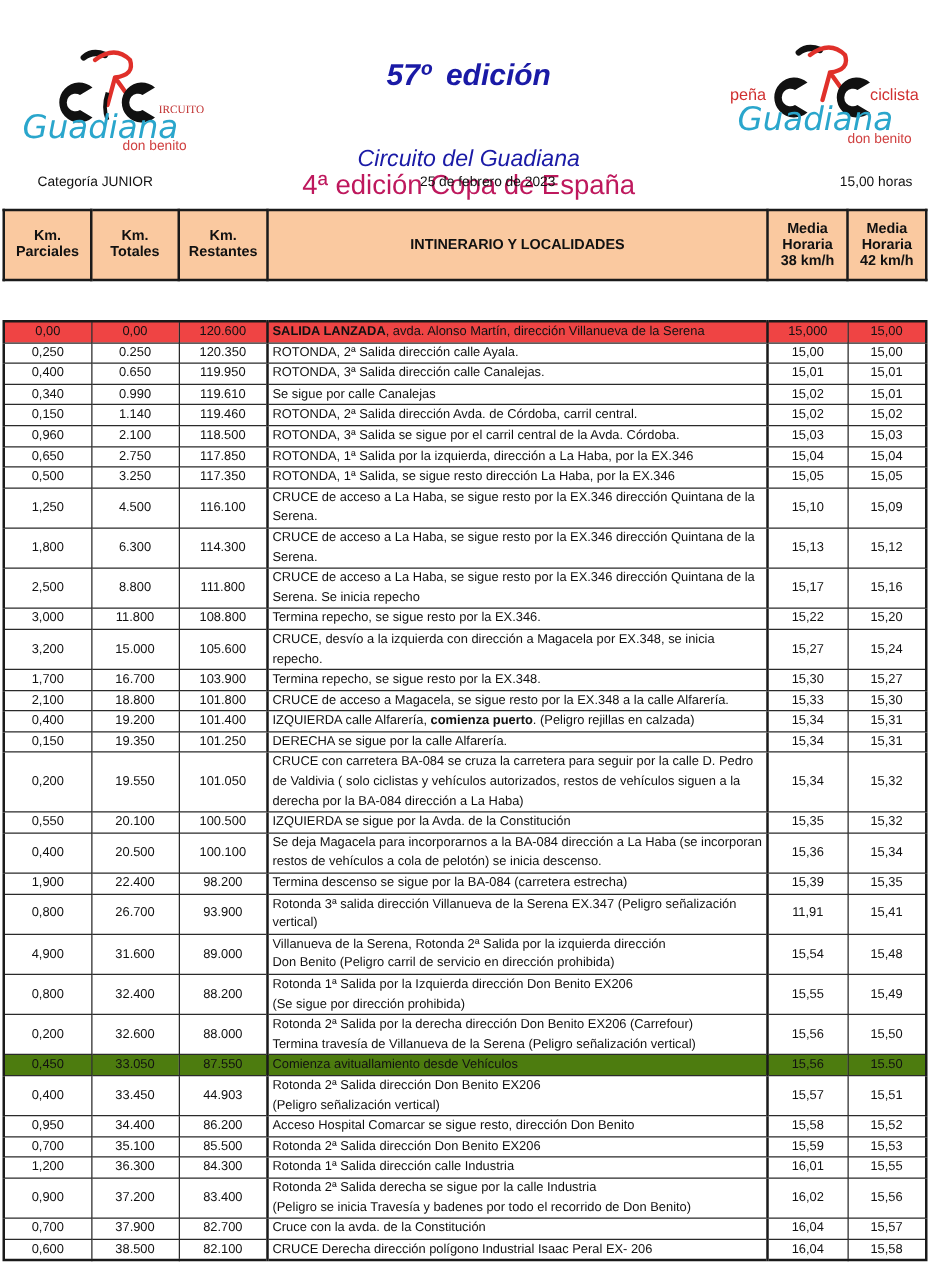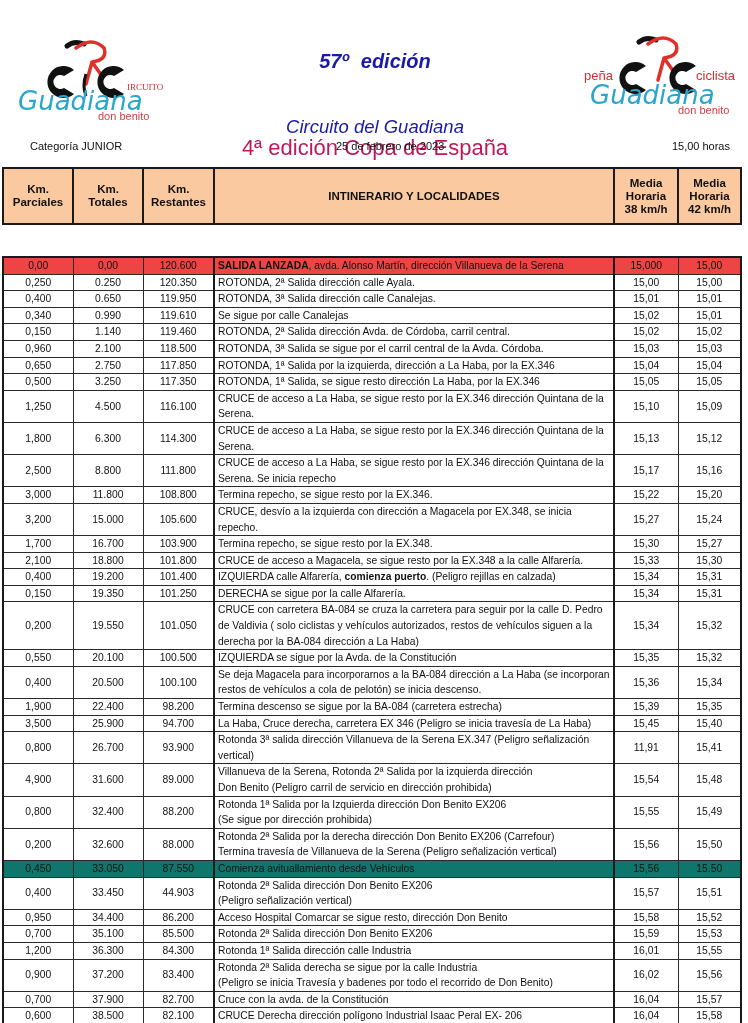--- a/index.html
+++ b/index.html
@@ -2,40 +2,40 @@
 <html><head>
 <meta charset="utf-8">
 <style>
   html, body { margin: 0; padding: 0; background: #ffffff; }
   body { width: 748px; height: 1023px; position: relative; overflow: hidden;
          font-family: "Liberation Sans", sans-serif; color: #111; }
   .logo { position: absolute; top: 34px; width: 170px; height: 90px; }
   .logo-left { left: 12px; }
   .logo-right { left: 574px; }
   .title-block { position: absolute; left: 230px; top: 50px; width: 290px; text-align: center; }
-  .t1 { color: #1a1aa6; font-size: 20px; font-weight: bold; font-style: italic; line-height: 22px; }
+  .t1 { color: #1a1aa6; font-size: 24px; font-weight: bold; font-style: italic; line-height: 22px; }
   .t1 .sp { display: inline-block; width: 12px; }
   .t2 { color: #1a1aa6; font-size: 18.5px; font-style: italic; line-height: 22px; margin-top: 44px; }
   .t3 { color: #be185d; font-size: 22px; line-height: 20px; }
   .info { position: absolute; top: 140px; font-size: 11px; }
   .info-cat { left: 30px; }
   .info-date { left: 336px; }
   .info-time { right: 18px; }
 
   table { border-collapse: collapse; position: absolute; left: 2px; table-layout: fixed; width: 738px; }
   .hdr { top: 167px; height: 56px; }
   .hdr td { background: #fac9a0; border: 2px solid #1a1a1a; font-weight: bold; font-size: 11.5px;
             text-align: center; vertical-align: middle; line-height: 13px; padding: 0; }
   .data { top: 256px; }
   .data td { border: 1px solid #2a2a2a; font-size: 10.3px; line-height: 15.6px; padding: 0 4px;
              vertical-align: middle; white-space: nowrap; }
   .data td.num { text-align: center; }
   .data td.desc { text-align: left; white-space: normal; padding: 0 3px; }
   .data tr.green td { background: #ef4444; }
-  .data tr.yellow td { background: #0f766e; }
+  .data tr.yellow td { background: #4d7c0f; }
   .data { border: 2px solid #1a1a1a; }
   .data td.c1 { border-left: 2px solid #1a1a1a; }
   .data td.c3, .data td.c4 { border-right: 2px solid #1a1a1a; }
   .data td.c6 { border-right: 2px solid #1a1a1a; }
   col.w1 { width: 70px; } col.w2 { width: 70px; } col.w3 { width: 71px; }
   col.w4 { width: 400px; } col.w5 { width: 64px; } col.w6 { width: 63px; }
   b { font-weight: bold; }
 </style>
 </head>
 <body>
@@ -269,28 +269,20 @@
       </tr>
       <tr>
         <td class="num c1">1,900</td>
         <td class="num c2">22.400</td>
         <td class="num c3">98.200</td>
         <td class="desc c4">Termina descenso se sigue por la BA-084 (carretera estrecha)</td>
         <td class="num c5">15,39</td>
         <td class="num c6">15,35</td>
       </tr>
       <tr>
-        <td class="num c1">3,500</td>
-        <td class="num c2">25.900</td>
-        <td class="num c3">94.700</td>
-        <td class="desc c4">La Haba, Cruce derecha, carretera EX 346 (Peligro se inicia travesía de La Haba)</td>
-        <td class="num c5">15,45</td>
-        <td class="num c6">15,40</td>
-      </tr>
-      <tr>
         <td class="num c1">0,800</td>
         <td class="num c2">26.700</td>
         <td class="num c3">93.900</td>
         <td class="desc c4">Rotonda 3ª salida dirección Villanueva de la Serena EX.347 (Peligro señalización vertical)</td>
         <td class="num c5">11,91</td>
         <td class="num c6">15,41</td>
       </tr>
       <tr>
         <td class="num c1">4,900</td>
         <td class="num c2">31.600</td>

